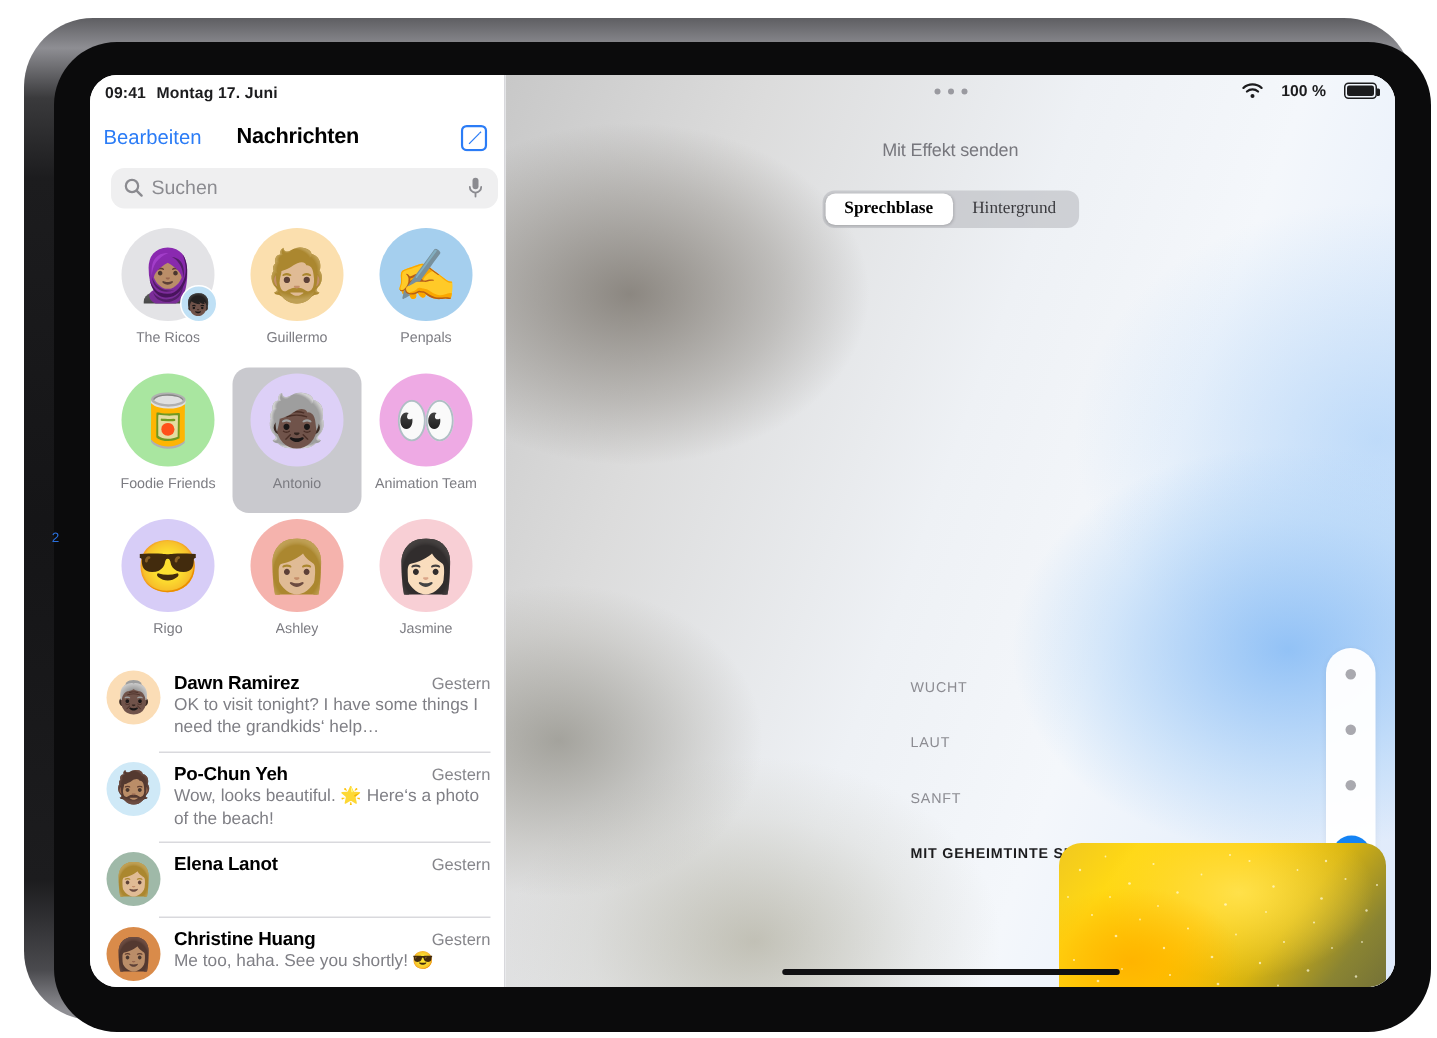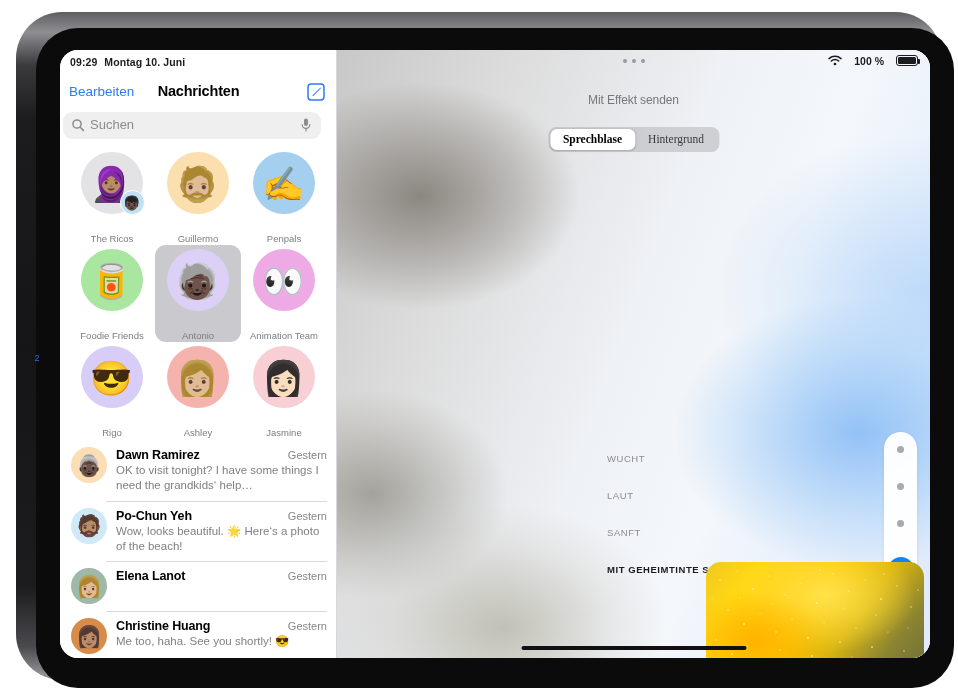--- a/index.html
+++ b/index.html
@@ -76,21 +76,21 @@
     font-size: 14.5px; font-weight: bold; color: #000;
     letter-spacing: -0.2px;
   }
   #compose-button {
     position: absolute; right: 12px; top: 7px;
     width: 18px; height: 18px; cursor: pointer;
   }
   #compose-button svg { display: block; }
 
   #search-field {
-    position: absolute; left: 3px; top: 62px;
+    position: absolute; left: 14px; top: 62px;
     width: 258px; height: 27px;
     background: #efeff0;
     border-radius: 9px;
     cursor: text;
     text-align: center;
   }
   #search-icon { position: absolute; left: 8px; top: 6px; width: 14px; height: 14px; }
   #search-placeholder {
     position: absolute; left: 27px; top: 5px;
     font-size: 13px; color: #8b8b90;
@@ -123,21 +123,21 @@
   }
   .pinned-avatar .glyph { position: relative; top: 1px; }
   .pinned-sub {
     position: absolute; right: -2px; bottom: -1px;
     width: 25px; height: 25px; border-radius: 50%;
     border: 1.6px solid #fff;
     display: flex; align-items: center; justify-content: center;
     font-size: 14px; line-height: 1;
   }
   .pinned-name {
-    margin-top: 19px;
+    margin-top: 6px;
     font-size: 9.5px; color: #7c7c82;
     text-align: left; max-width: 84px;
     white-space: nowrap; overflow: hidden; text-overflow: ellipsis;
   }
 
   
   #conversation-list {
     position: absolute; left: 0; top: 390px;
     width: 277px; height: 218px;
     overflow: hidden;
@@ -326,21 +326,21 @@
 <body>
 
 <div id="device-frame">
   <div id="device-bezel"></div>
 
   <div id="screen">
 
     <div id="sidebar">
 
       <div id="status-left">
-        <span>09:29</span><span class="sb-date">Montag 10. Juni</span>
+        <span>09:41</span><span class="sb-date">Montag 17. Juni</span>
       </div>
 
       <div id="sidebar-nav">
         <div id="edit-button">Bearbeiten</div>
         <div id="sidebar-title">Nachrichten</div>
         <div id="compose-button">
           <svg width="18" height="18" viewBox="0 0 18 18">
             <rect x="1" y="1" width="16" height="16" rx="3.2" fill="none" stroke="#2b7cf6" stroke-width="1.5"></rect>
             <path d="M5.4 12.6 L12.3 5.6 L12.9 6.2 L6 13.2 Z" fill="#2b7cf6"></path>
             <path d="M12.3 5.6 L13.4 4.5 L14.0 5.1 L12.9 6.2 Z" fill="#2b7cf6"></path>

